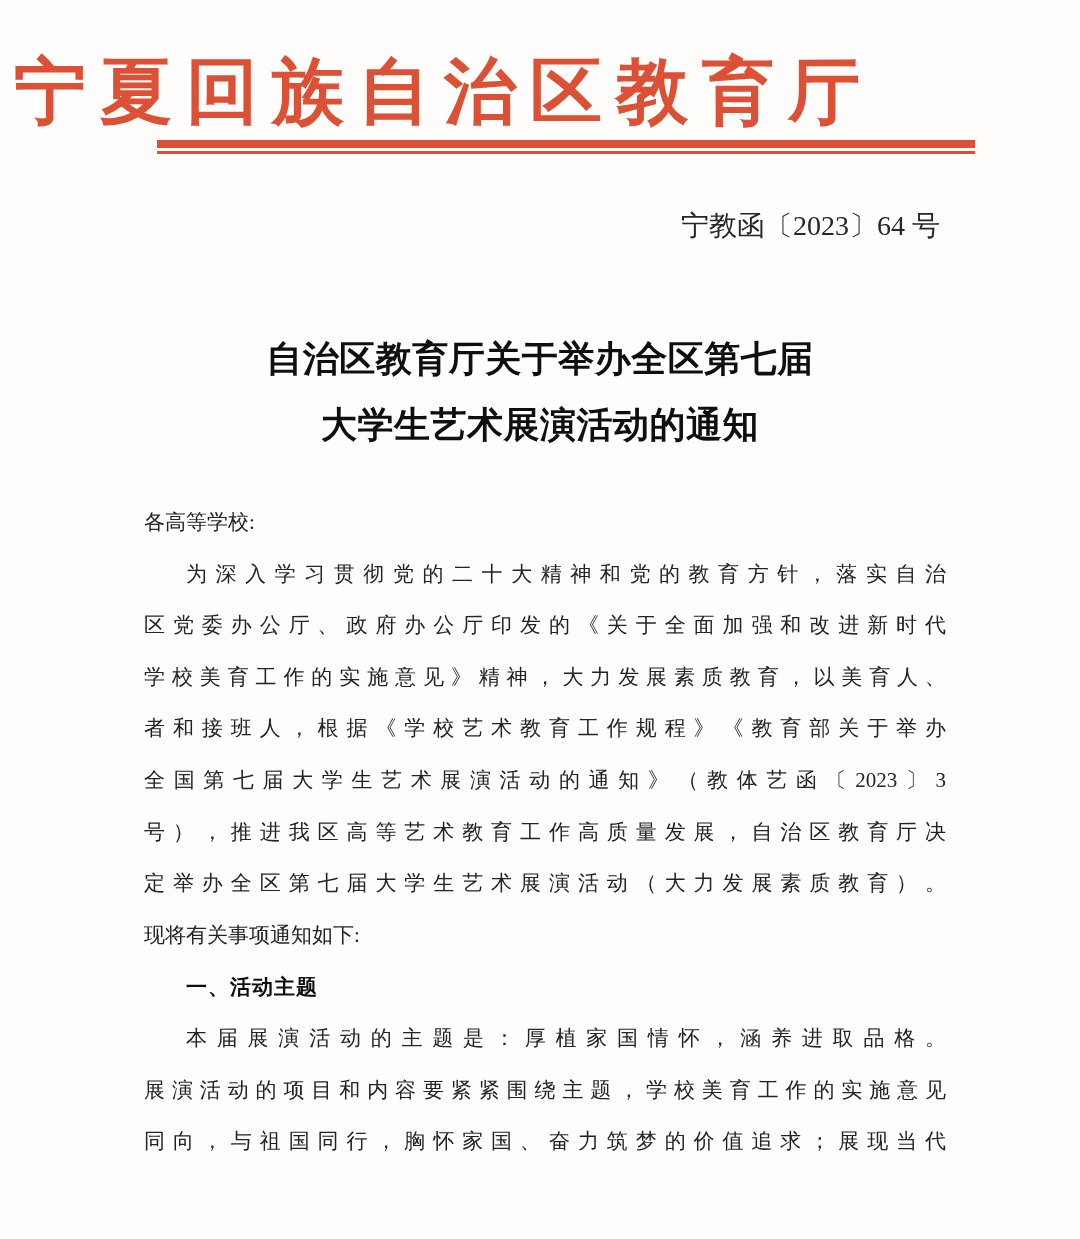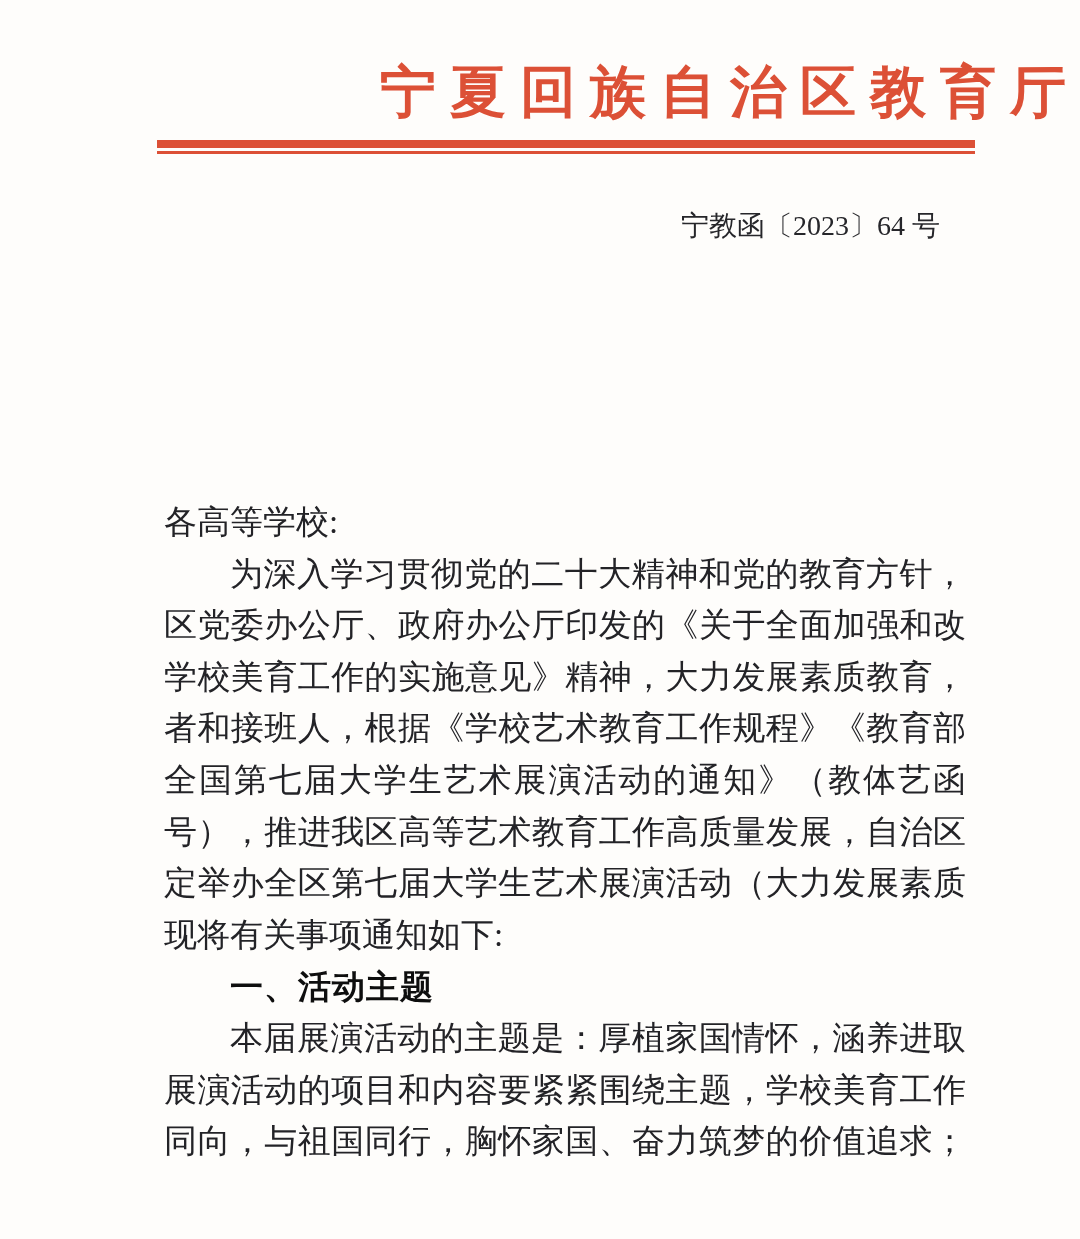--- a/index.html
+++ b/index.html
@@ -12,28 +12,28 @@
     background: #fefdfb;
     overflow: hidden;
     font-family: "Liberation Serif", "DejaVu Serif", serif;
     color: #1b1b1b;
   }
   .letterhead {
     position: absolute;
     top: 52px;
     left: 0;
     width: 100%;
-    text-align: right;
-    font-size: 56px;
+    text-align: left;
+    font-size: 72px;
     line-height: 80px;
     font-weight: bold;
     color: var(--accent-red);
     letter-spacing: 14px;
     white-space: nowrap;
-    padding-left: 4px;
+    padding-left: 14px;
     box-sizing: border-box;
   }
   .double-rule {
     position: absolute;
     top: 140px;
     left: 157px;
     width: 818px;
   }
   .double-rule .thick { height: 8px; background: var(--accent-red); }
   .double-rule .thin  { height: 3px; background: var(--accent-red); margin-top: 3px; }
@@ -56,23 +56,22 @@
     line-height: 66px;
     font-weight: bold;
     color: #0f0f0f;
     letter-spacing: 0.5px;
   }
   .body-text {
     position: absolute;
     top: 497px;
     left: 144px;
     width: 802px;
-    font-size: 33px;
+    font-size: 21px;
     color: #232327;
-    margin-left: 20px;
   }
   .line {
     height: 51.6px;
     line-height: 51.6px;
     overflow: hidden;
   }
   .justify {
     text-align: justify;
     text-align-last: justify;
   }
@@ -91,20 +90,24 @@
 
   <div class="letterhead">宁夏回族自治区教育厅</div>
 
   <div class="double-rule">
     <div class="thick"></div>
     <div class="thin"></div>
   </div>
 
   <div class="doc-number">宁教函〔2023〕64 号</div>
 
+  <div class="doc-title">
+    <div>自治区教育厅关于举办全区第七届</div>
+    <div>大学生艺术展演活动的通知</div>
+  </div>
 
   <div class="body-text">
     <div class="line">各高等学校:</div>
 
     <div class="line indent justify">为深入学习贯彻党的二十大精神和党的教育方针，落实自治</div>
     <div class="line justify">区党委办公厅、政府办公厅印发的《关于全面加强和改进新时代</div>
     <div class="line justify">学校美育工作的实施意见》精神，大力发展素质教育，以美育人、</div>
     <div class="line justify">者和接班人，根据《学校艺术教育工作规程》《教育部关于举办</div>
     <div class="line justify">全国第七届大学生艺术展演活动的通知》（教体艺函〔2023〕3</div>
     <div class="line justify">号），推进我区高等艺术教育工作高质量发展，自治区教育厅决</div>

